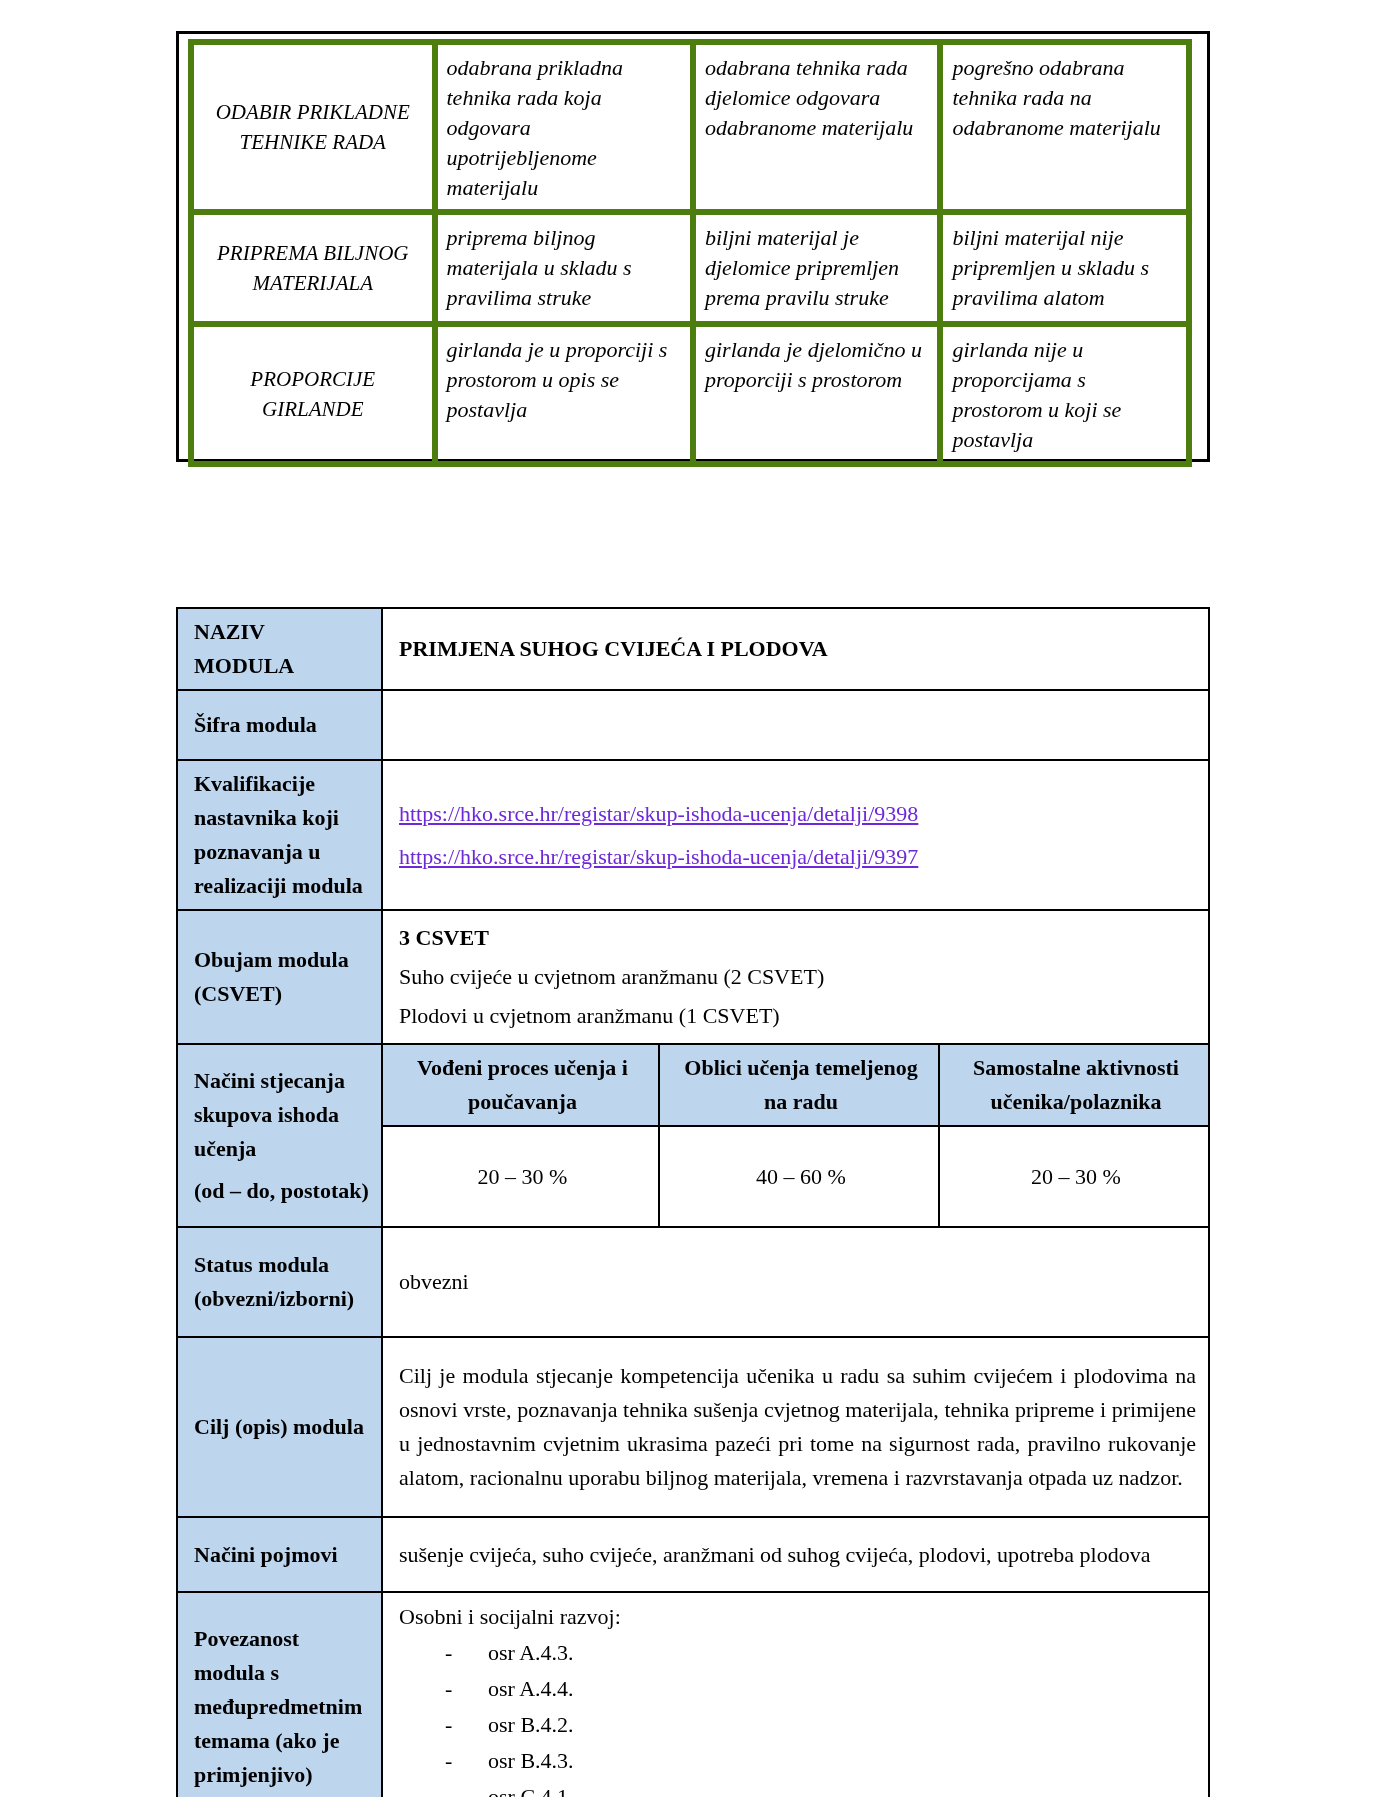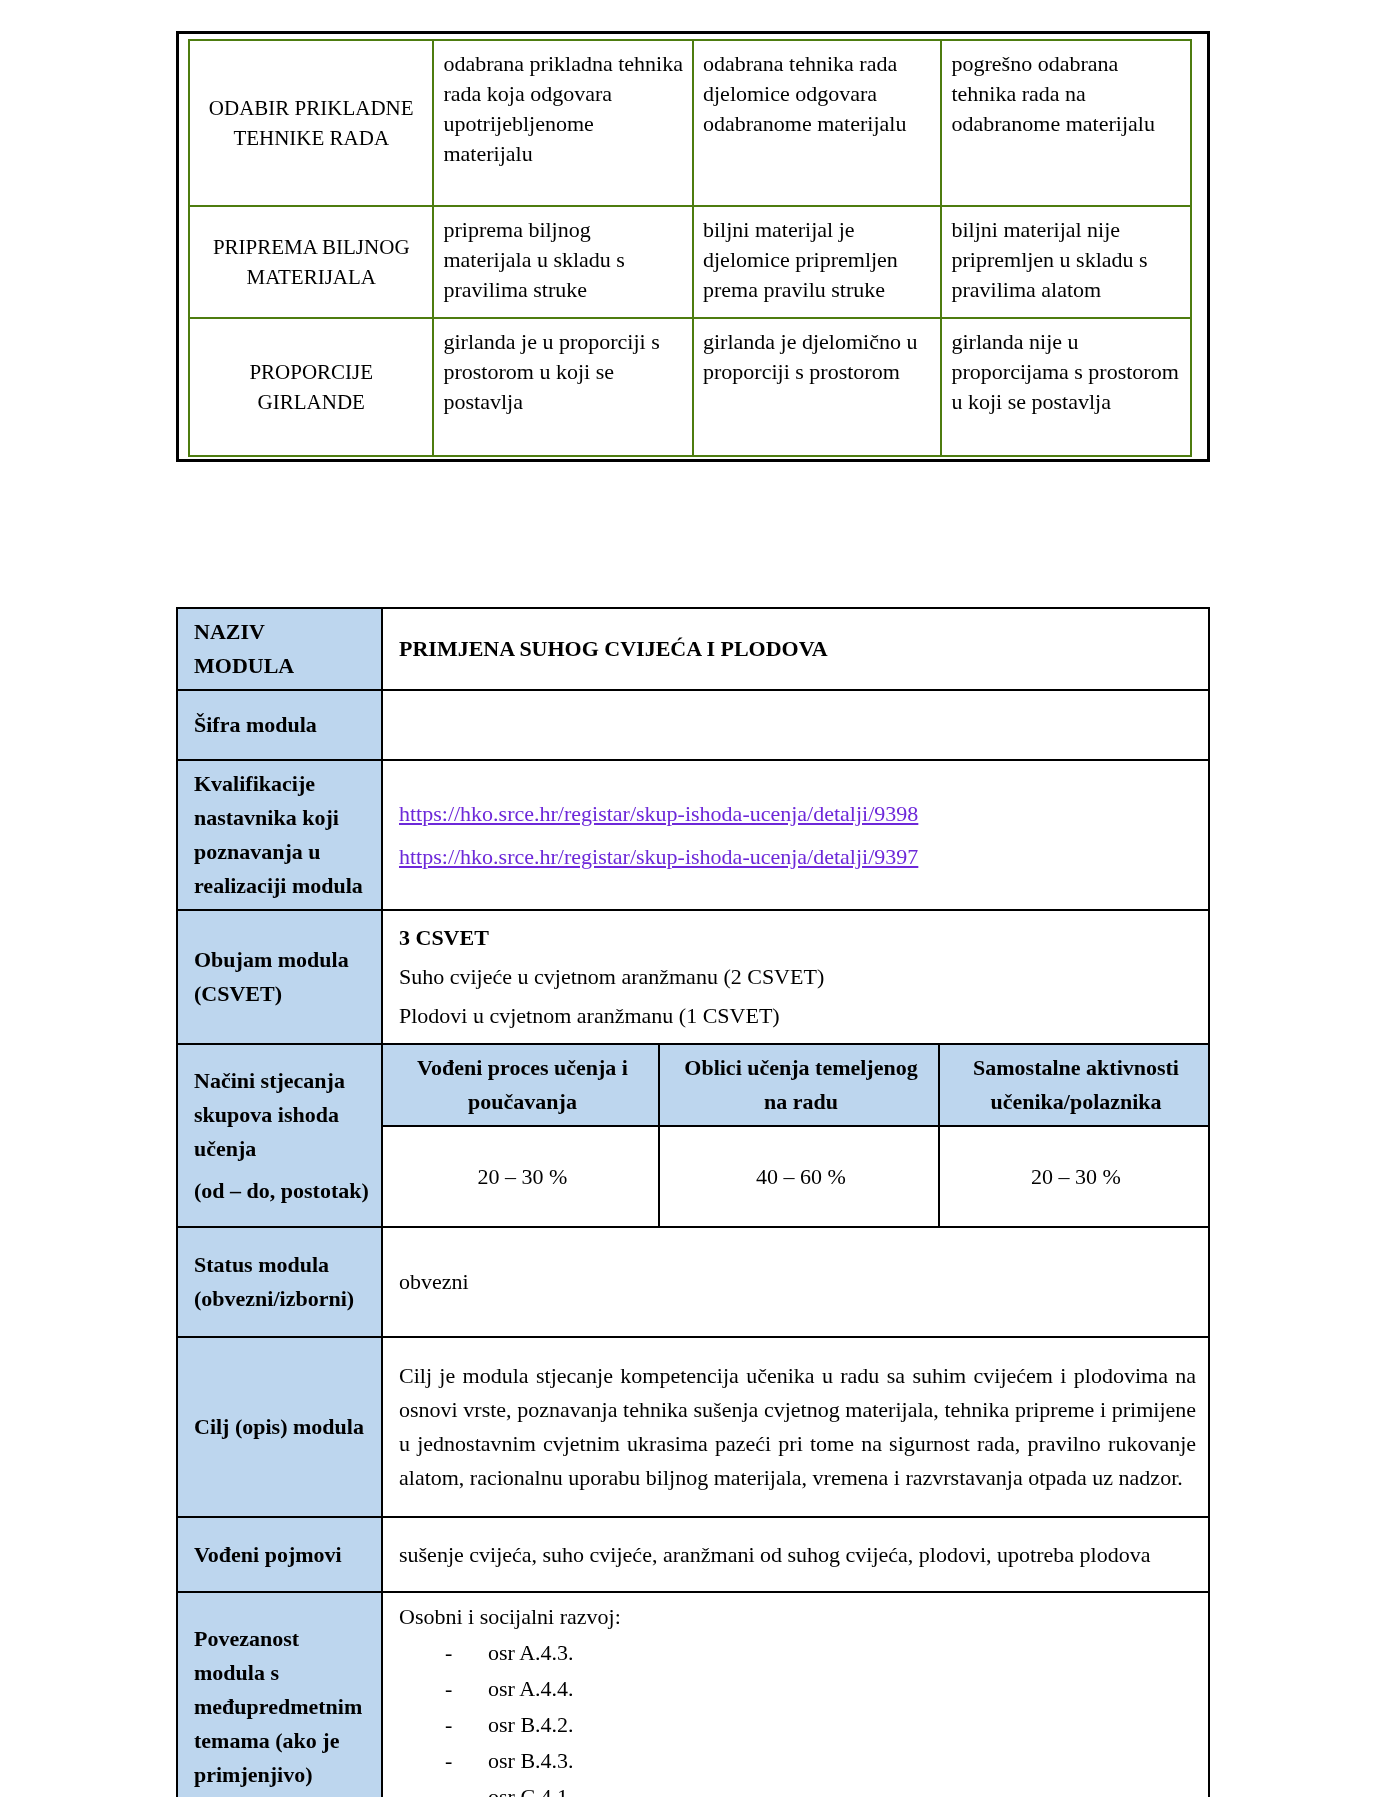--- a/index.html
+++ b/index.html
@@ -15,23 +15,24 @@
   .criteria-frame{
     position:absolute;left:176px;top:31px;width:1034px;height:431px;
     border:3px solid #000;box-sizing:border-box;
     padding:5px 15px 6px 9px;
   }
   table.criteria{
     width:100%;border-collapse:collapse;table-layout:fixed;
     font-size:22px;line-height:30px;
   }
   table.criteria td{
-    border:2px solid #4d7c0f;box-sizing:border-box;
+    border:6px solid #4d7c0f;box-sizing:border-box;
     vertical-align:top;padding:8px 9px 6px 9px;
     overflow:hidden;
+    font-style:italic;
   }
   table.criteria td.crit-label{
     text-align:center;vertical-align:middle;
     font-size:21px;padding:4px 6px;
   }
   .r1{height:166px;} .r2{height:112px;margin-top:24px;} .r3{height:138px;}
 
   
   table.module{
     position:absolute;left:176px;top:607px;width:1032px;
@@ -84,21 +85,21 @@
         <td>pogrešno odabrana tehnika rada na odabranome materijalu</td>
       </tr>
       <tr class="r2">
         <td class="crit-label">PRIPREMA BILJNOG MATERIJALA</td>
         <td>priprema biljnog materijala u skladu s pravilima struke</td>
         <td>biljni materijal je djelomice pripremljen prema pravilu struke</td>
         <td>biljni materijal nije pripremljen u skladu s pravilima alatom</td>
       </tr>
       <tr class="r3">
         <td class="crit-label">PROPORCIJE GIRLANDE</td>
-        <td>girlanda je u proporciji s prostorom u koji se postavlja</td>
+        <td>girlanda je u proporciji s prostorom u opis se postavlja</td>
         <td>girlanda je djelomično u proporciji s prostorom</td>
         <td>girlanda nije u proporcijama s prostorom u koji se postavlja</td>
       </tr>
     </tbody>
       </table>
   </div>
 
   <table class="module">
     <colgroup>
       <col style="width:205px">
@@ -154,21 +155,21 @@
       <td class="mod-label">Status modula (obvezni/izborni)</td>
       <td colspan="3">obvezni</td>
     </tr>
 
     <tr class="mh180">
       <td class="mod-label">Cilj (opis) modula</td>
       <td colspan="3" class="cell-cilj">Cilj je modula stjecanje kompetencija učenika u radu sa suhim cvijećem i plodovima na osnovi vrste, poznavanja tehnika sušenja cvjetnog materijala, tehnika pripreme i primijene u jednostavnim cvjetnim ukrasima pazeći pri tome na sigurnost rada, pravilno rukovanje alatom, racionalnu uporabu biljnog materijala, vremena i razvrstavanja otpada uz nadzor.</td>
     </tr>
 
     <tr class="mh75">
-      <td class="mod-label">Vođeni pojmovi</td>
+      <td class="mod-label">Načini pojmovi</td>
       <td colspan="3">sušenje cvijeća, suho cvijeće, aranžmani od suhog cvijeća, plodovi, upotreba plodova</td>
     </tr>
 
     <tr class="mh227">
       <td class="mod-label">Povezanost modula s međupredmetnim temama (ako je primjenjivo)</td>
       <td colspan="3">
         <div>Osobni i socijalni razvoj:</div>
         <div class="osr-item"><span class="osr-dash">-</span><span>osr A.4.3.</span></div>
         <div class="osr-item"><span class="osr-dash">-</span><span>osr A.4.4.</span></div>
         <div class="osr-item"><span class="osr-dash">-</span><span>osr B.4.2.</span></div>

